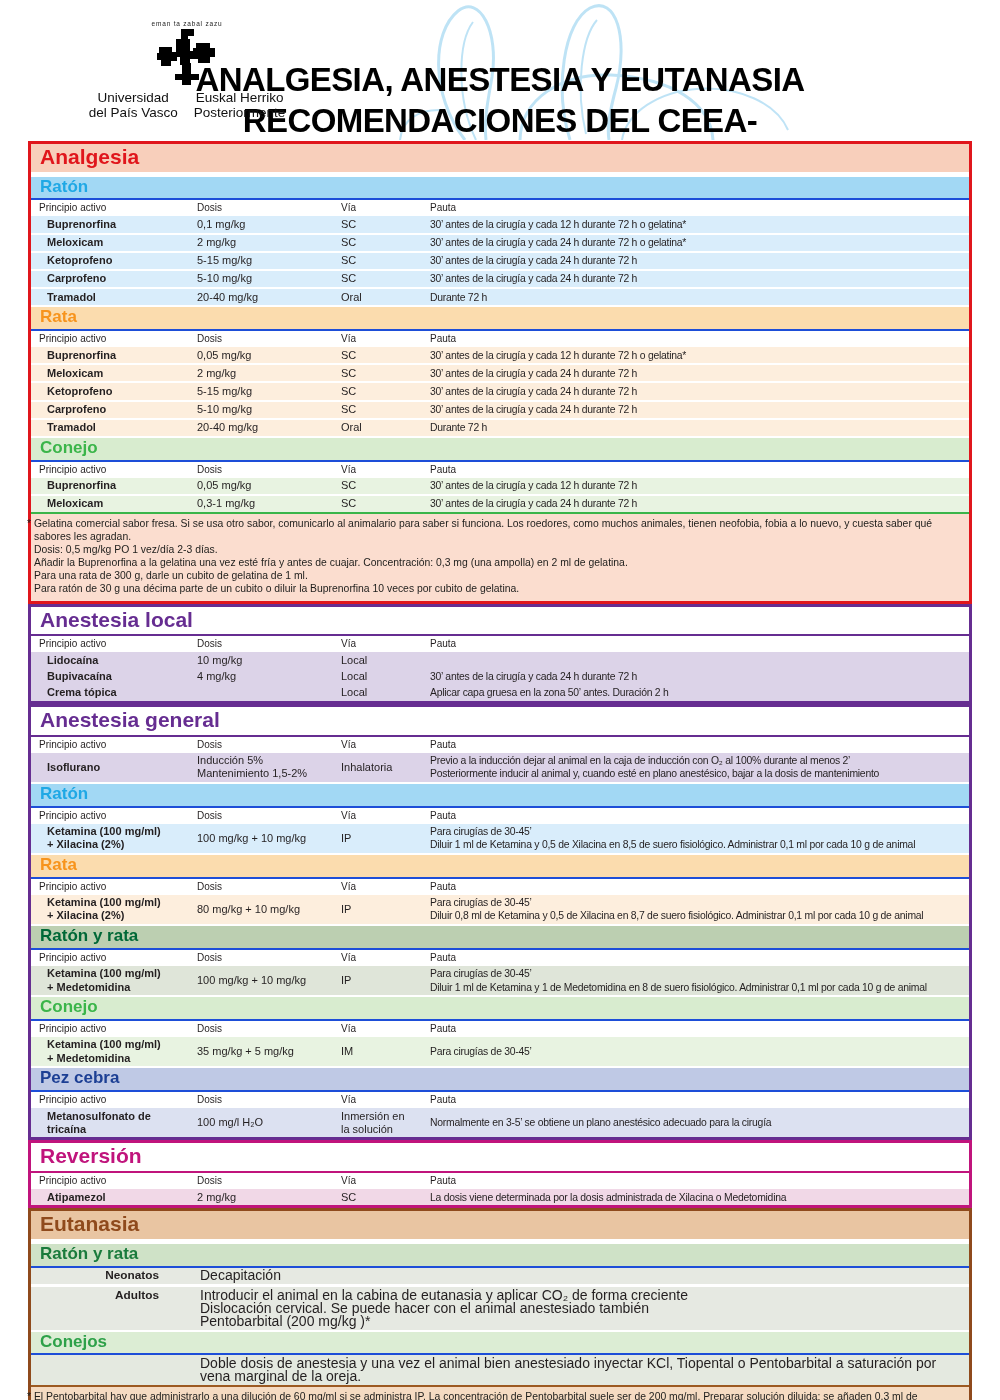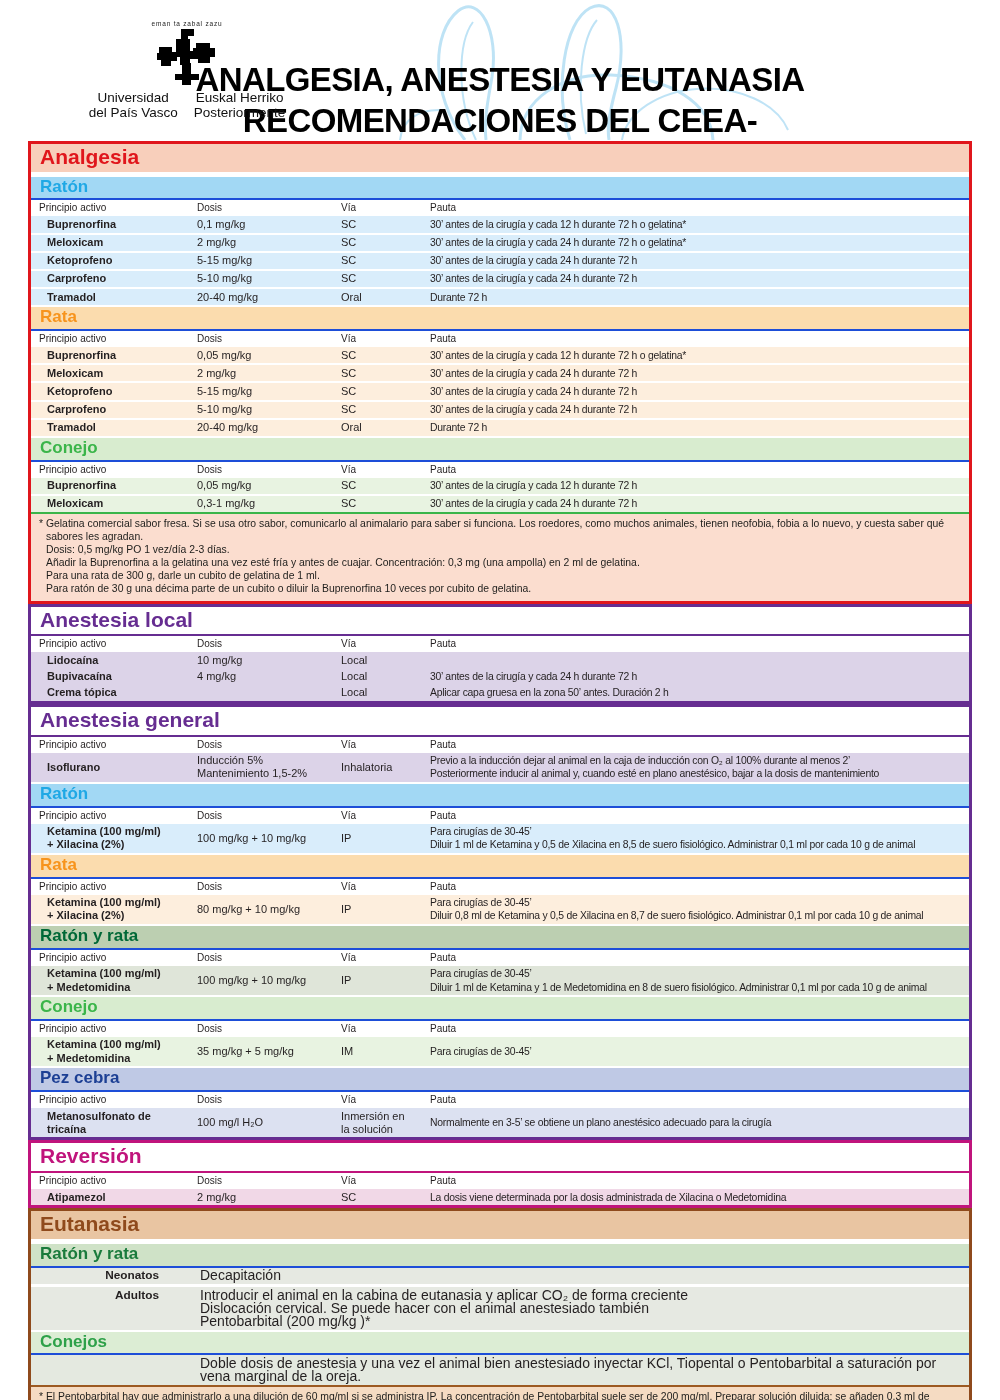--- a/index.html
+++ b/index.html
@@ -49,21 +49,21 @@
   .td-name{font-weight:bold;padding-left:16px}
   .td-pauta .line{white-space:nowrap;font-size:10.4px;letter-spacing:-.25px}
   
   .kvbody .kvrow{display:grid;grid-template-columns:158px 1fr;background:var(--row);
         min-height:16px;padding:1.5px 0;align-items:start}
   .kvbody .kvrow + .kvrow{border-top:3px solid #fff}
   .kvlabel{font-weight:bold;font-size:11.8px;text-align:right;padding-right:30px;line-height:13.5px}
   .kvcontent{padding-left:11px}
   .kvcontent .line{font-size:14px;line-height:13.2px}
   
-  .fnote{background:var(--row);padding:4px 10px 5px 15px;border-top:2px solid #3bb54a}
+  .fnote{background:var(--row);padding:4px 10px 5px 3px;border-top:2px solid #3bb54a}
   .fnote.brown-rule{border-top:2px solid #9c5a22;background:#f5dbc2}
   .fline{font-size:10.4px;line-height:12.9px;color:#1d1d1b}
   .fline:first-child{text-indent:-7px}
 </style>
 </head>
 <body>
 
 <div class="header">
   <svg class="rabbit" width="520" height="138" viewBox="0 0 520 138">
     <g fill="none" stroke="#b8e0f5" stroke-width="3" opacity="0.9">

